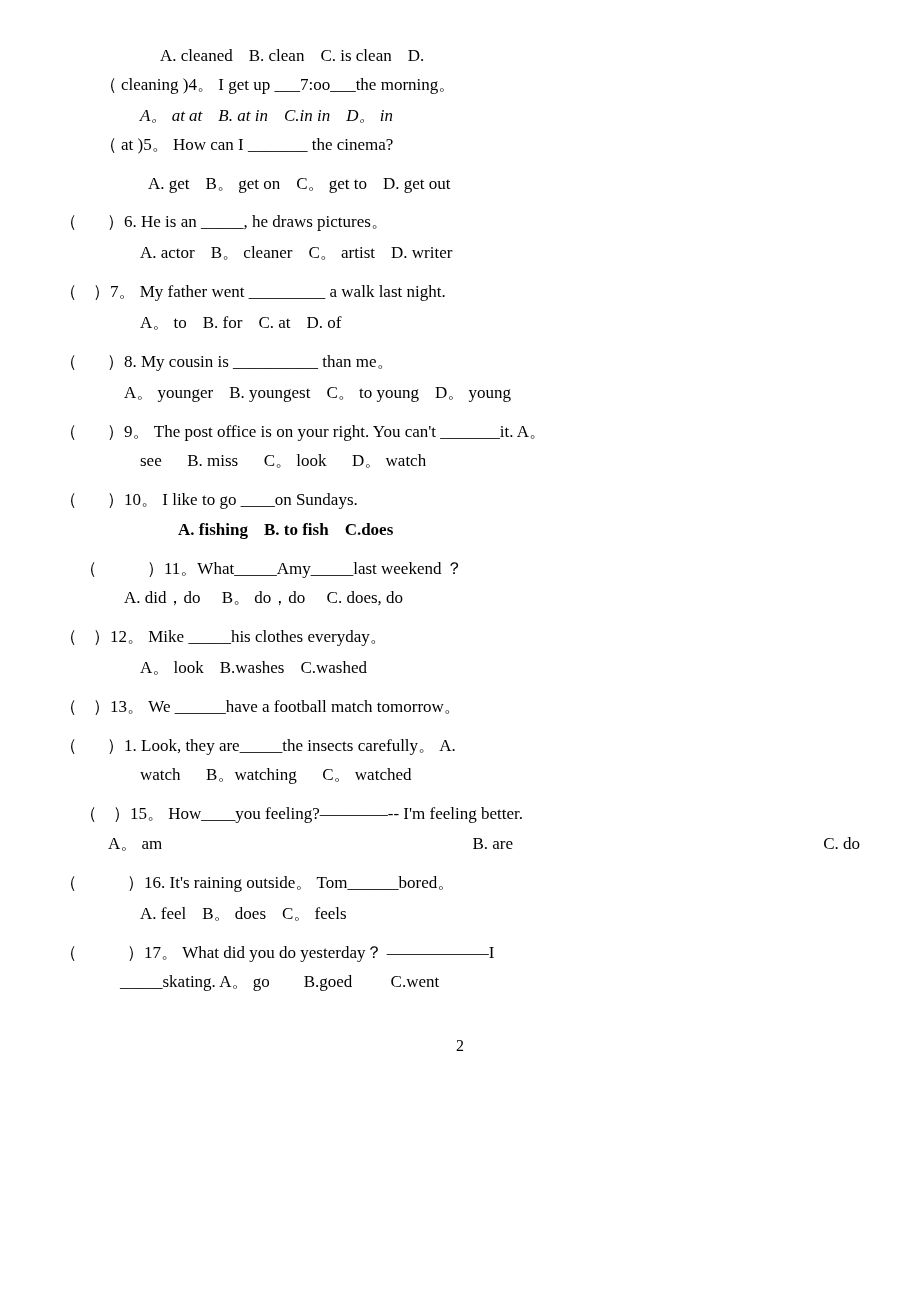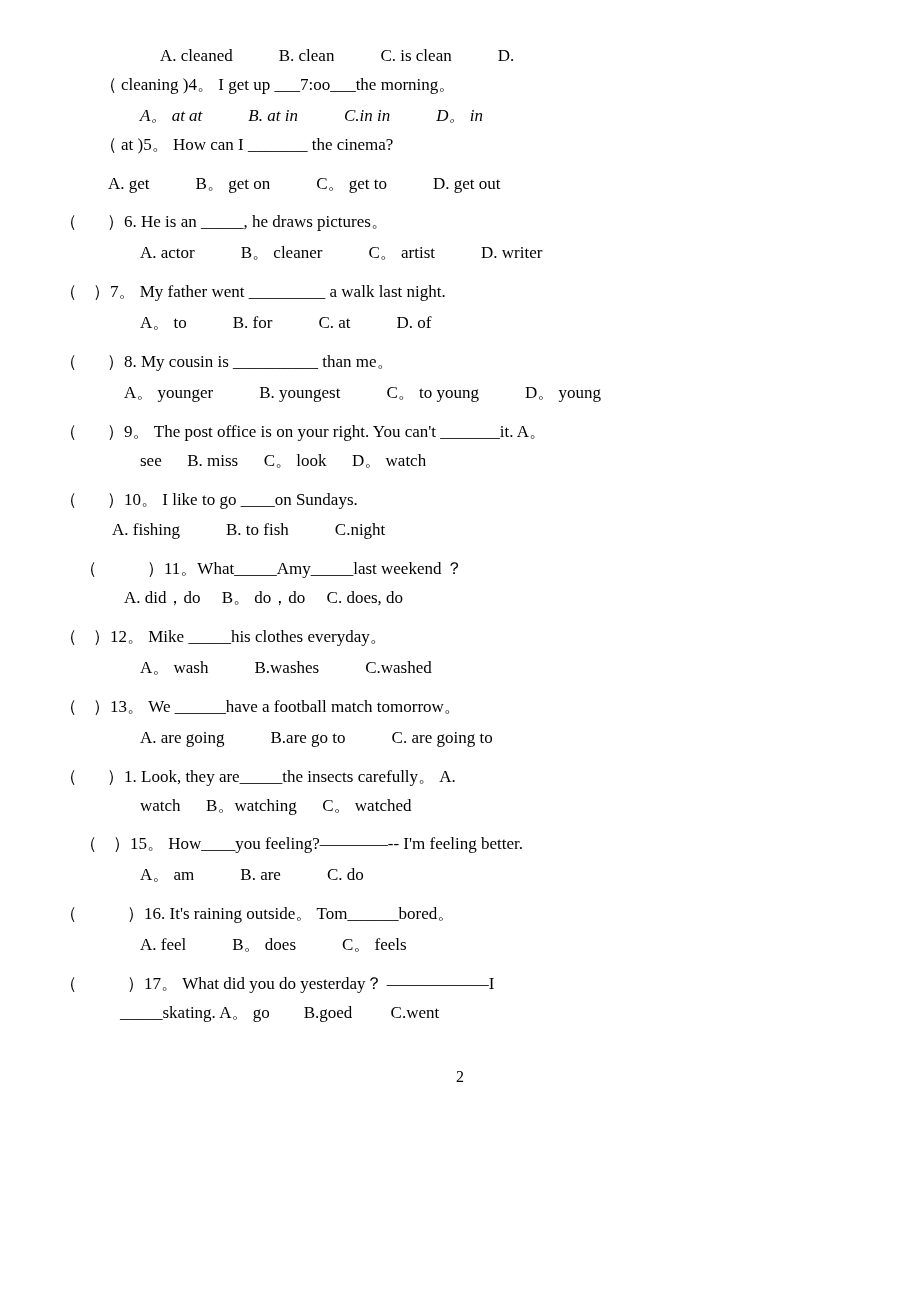--- a/index.html
+++ b/index.html
@@ -24,21 +24,21 @@
       display: flex;
       align-items: baseline;
       flex-wrap: wrap;
     }
     .options-line {
       display: flex;
       flex-wrap: wrap;
       align-items: baseline;
       margin-left: 60px;
       margin-top: 2px;
-      gap: 0 46px;
+      gap: 0 16px;
     }
     .option {
       display: inline-block;
     }
     .page-number {
       text-align: center;
       margin-top: 40px;
       font-size: 16px;
     }
   </style>
@@ -64,21 +64,21 @@
       <span class="option">C.in  in</span>
       <span class="option">D。  in</span>
     </div>
     <div class="question-line" style="margin-left:40px;">
       <span>（</span>
       <span style="margin-left:4px;">at )5。  How can I _______ the cinema?</span>
     </div>
   </div>
 
   <div class="question-block">
-    <div class="options-line" style="margin-left:48px;font-family:Liberation Serif, serif;">
+    <div class="options-line" style="margin-left:88px;font-family:Liberation Serif, serif;">
       <span class="option">A. get</span>
       <span class="option">B。  get on</span>
       <span class="option">C。  get to</span>
       <span class="option">D. get out</span>
     </div>
   </div>
 
   <div class="question-block">
     <div class="question-line">
       <span>（</span>
@@ -131,24 +131,24 @@
       <span>see&nbsp;&nbsp;&nbsp;&nbsp;&nbsp;&nbsp;B. miss&nbsp;&nbsp;&nbsp;&nbsp;&nbsp;&nbsp;C。 look&nbsp;&nbsp;&nbsp;&nbsp;&nbsp;&nbsp;D。 watch</span>
     </div>
   </div>
 
   <div class="question-block">
     <div class="question-line">
       <span>（</span>
       <span style="display:inline-block;width:30px;"></span>
       <span>）10。  I like to go ____on Sundays.</span>
     </div>
-    <div class="options-line" style="margin-left:52px;">
+    <div class="options-line" style="margin-left:118px;font-weight:bold;">
       <span class="option">A. fishing</span>
       <span class="option">B. to fish</span>
-      <span class="option">C.night</span>
+      <span class="option">C.does</span>
     </div>
   </div>
 
   <div class="question-block">
     <div class="question-line" style="margin-left:20px;">
       <span>（</span>
       <span style="display:inline-block;width:50px;"></span>
       <span>）11。What_____Amy_____last weekend ？</span>
     </div>
     <div class="question-line" style="margin-left:64px;align-items:flex-end;">
@@ -156,57 +156,52 @@
     </div>
   </div>
 
   <div class="question-block">
     <div class="question-line">
       <span>（</span>
       <span style="display:inline-block;width:16px;"></span>
       <span>）12。  Mike _____his clothes everyday。</span>
     </div>
     <div class="options-line" style="margin-left:80px;">
-      <span class="option">A。  wash</span>
+      <span class="option">A。  look</span>
       <span class="option">B.washes</span>
       <span class="option">C.washed</span>
     </div>
   </div>
 
   <div class="question-block">
     <div class="question-line">
       <span>（</span>
       <span style="display:inline-block;width:16px;"></span>
       <span>）13。  We ______have a football match tomorrow。</span>
     </div>
-    <div class="options-line" style="margin-left:80px;">
-      <span class="option">A. are going</span>
-      <span class="option">B.are go to</span>
-      <span class="option">C. are going to</span>
-    </div>
   </div>
 
   <div class="question-block">
     <div class="question-line">
       <span>（</span>
       <span style="display:inline-block;width:30px;"></span>
       <span>）1. Look, they are_____the insects carefully。  A.</span>
     </div>
     <div class="question-line" style="margin-left:80px;align-items:center;">
       <span>watch&nbsp;&nbsp;&nbsp;&nbsp;&nbsp;&nbsp;B。watching&nbsp;&nbsp;&nbsp;&nbsp;&nbsp;&nbsp;C。 watched</span>
     </div>
   </div>
 
   <div class="question-block">
     <div class="question-line" style="margin-left:20px;">
       <span>（</span>
       <span style="display:inline-block;width:16px;"></span>
       <span>）15。  How____you feeling?————-- I'm feeling better.</span>
     </div>
-    <div class="options-line" style="margin-left:80px;">
+    <div class="options-line" style="margin-left:48px;justify-content:space-between;">
       <span class="option">A。 am</span>
       <span class="option">B. are</span>
       <span class="option">C. do</span>
     </div>
   </div>
 
   <div class="question-block">
     <div class="question-line">
       <span>（</span>
       <span style="display:inline-block;width:50px;"></span>

